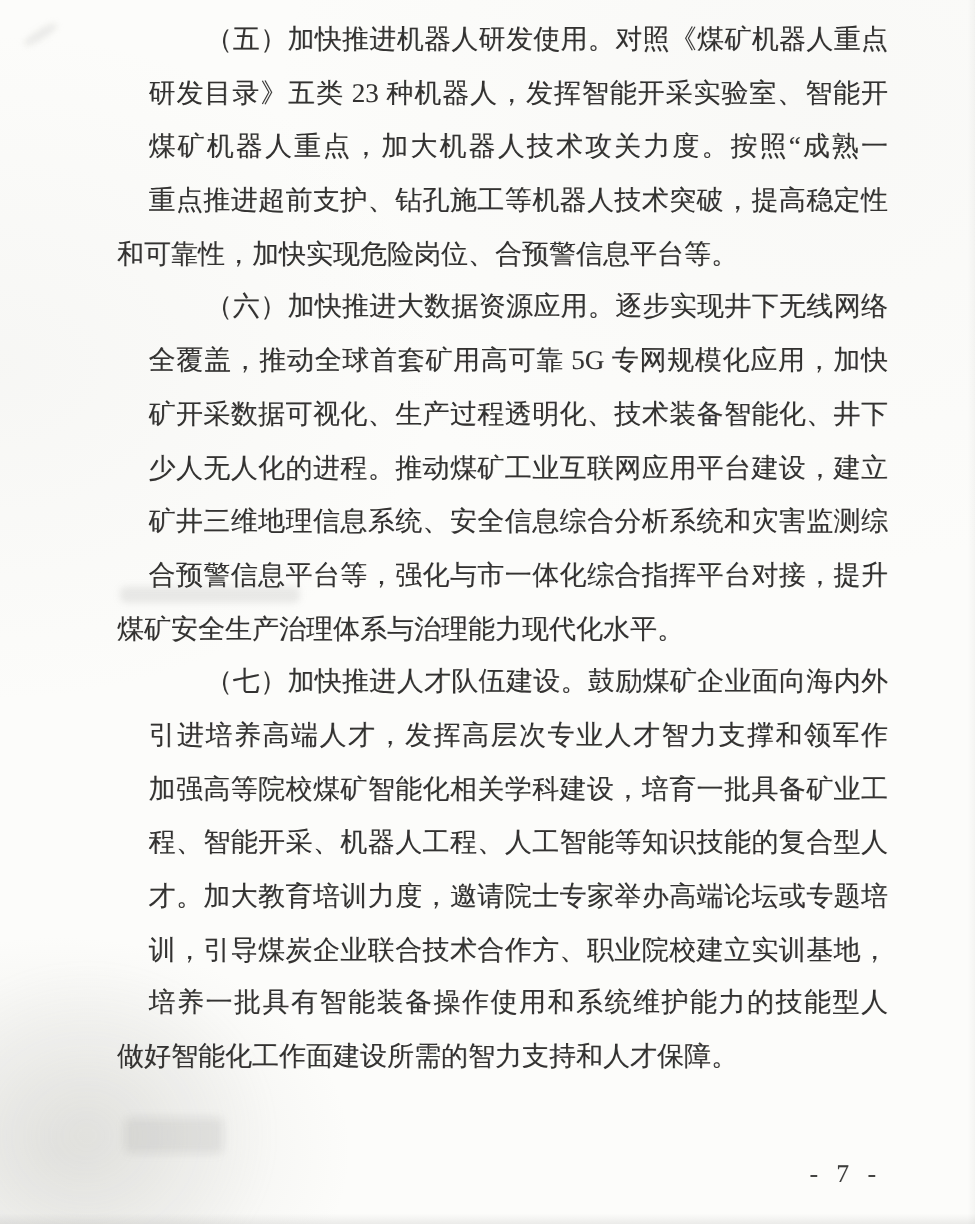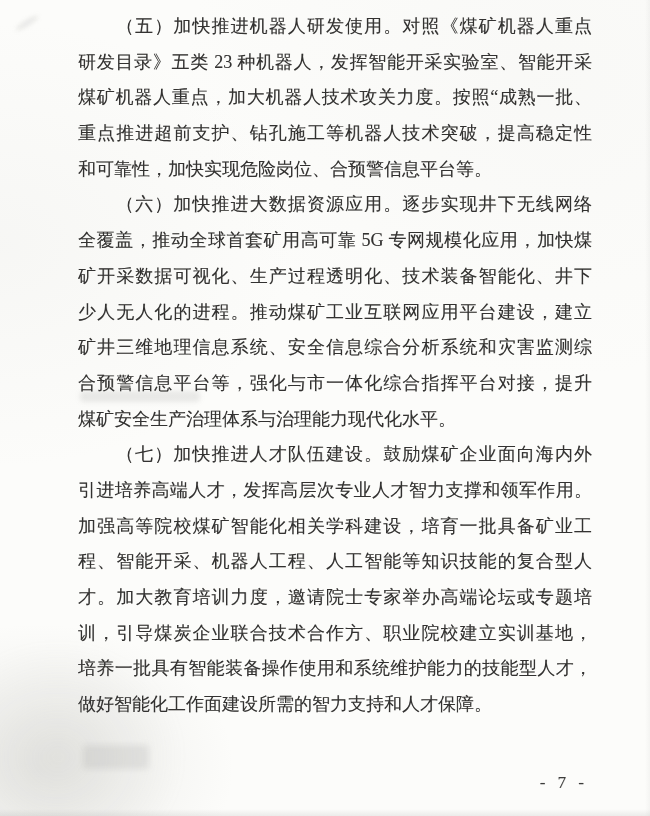--- a/index.html
+++ b/index.html
@@ -33,20 +33,21 @@
     text-shadow: 0.3px 0.3px 0.4px rgba(62,62,60,0.35);
     overflow: hidden;
     white-space: nowrap;
   }
   .line.fill {
     white-space: normal;
     text-align: justify;
     text-align-last: justify;
     
     text-justify: inter-character;
+    margin-left: 21px;
   }
   .line.indent {
     text-indent: 38px;
   }
   .pagenum {
     position: absolute;
     right: 62px;
     bottom: 23px;
     font-size: 17px;
     letter-spacing: 4px;

